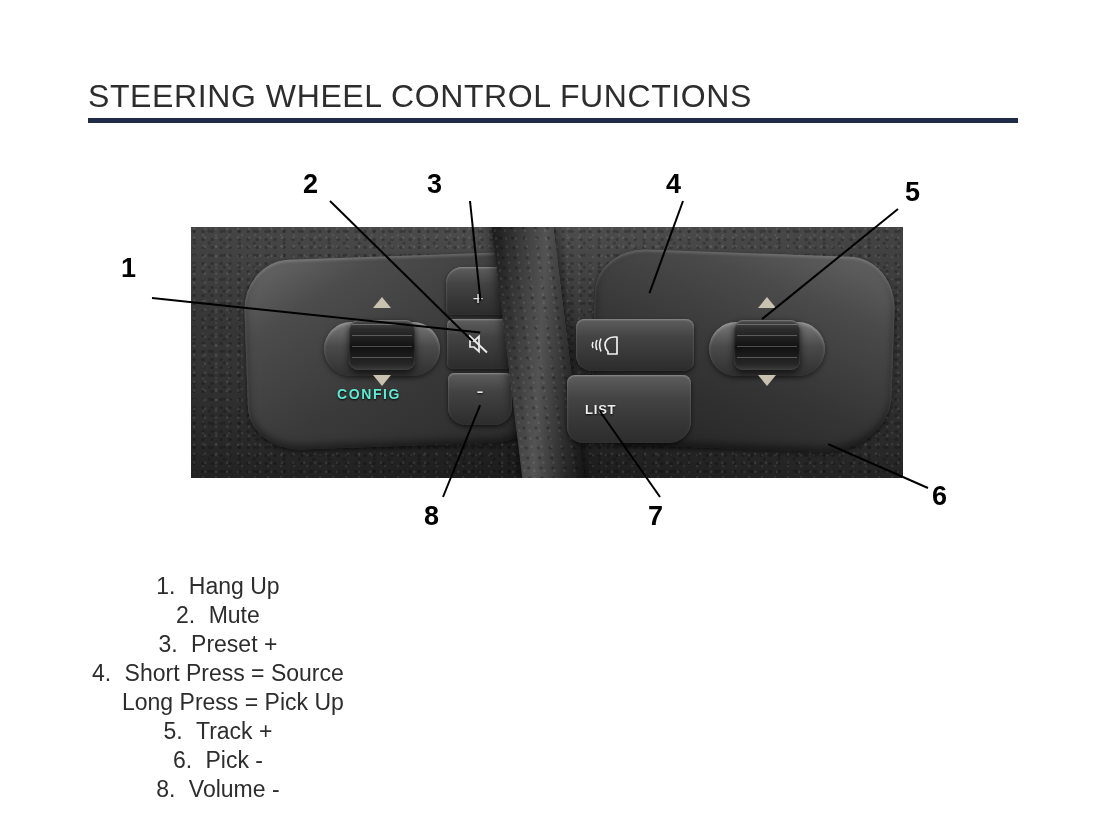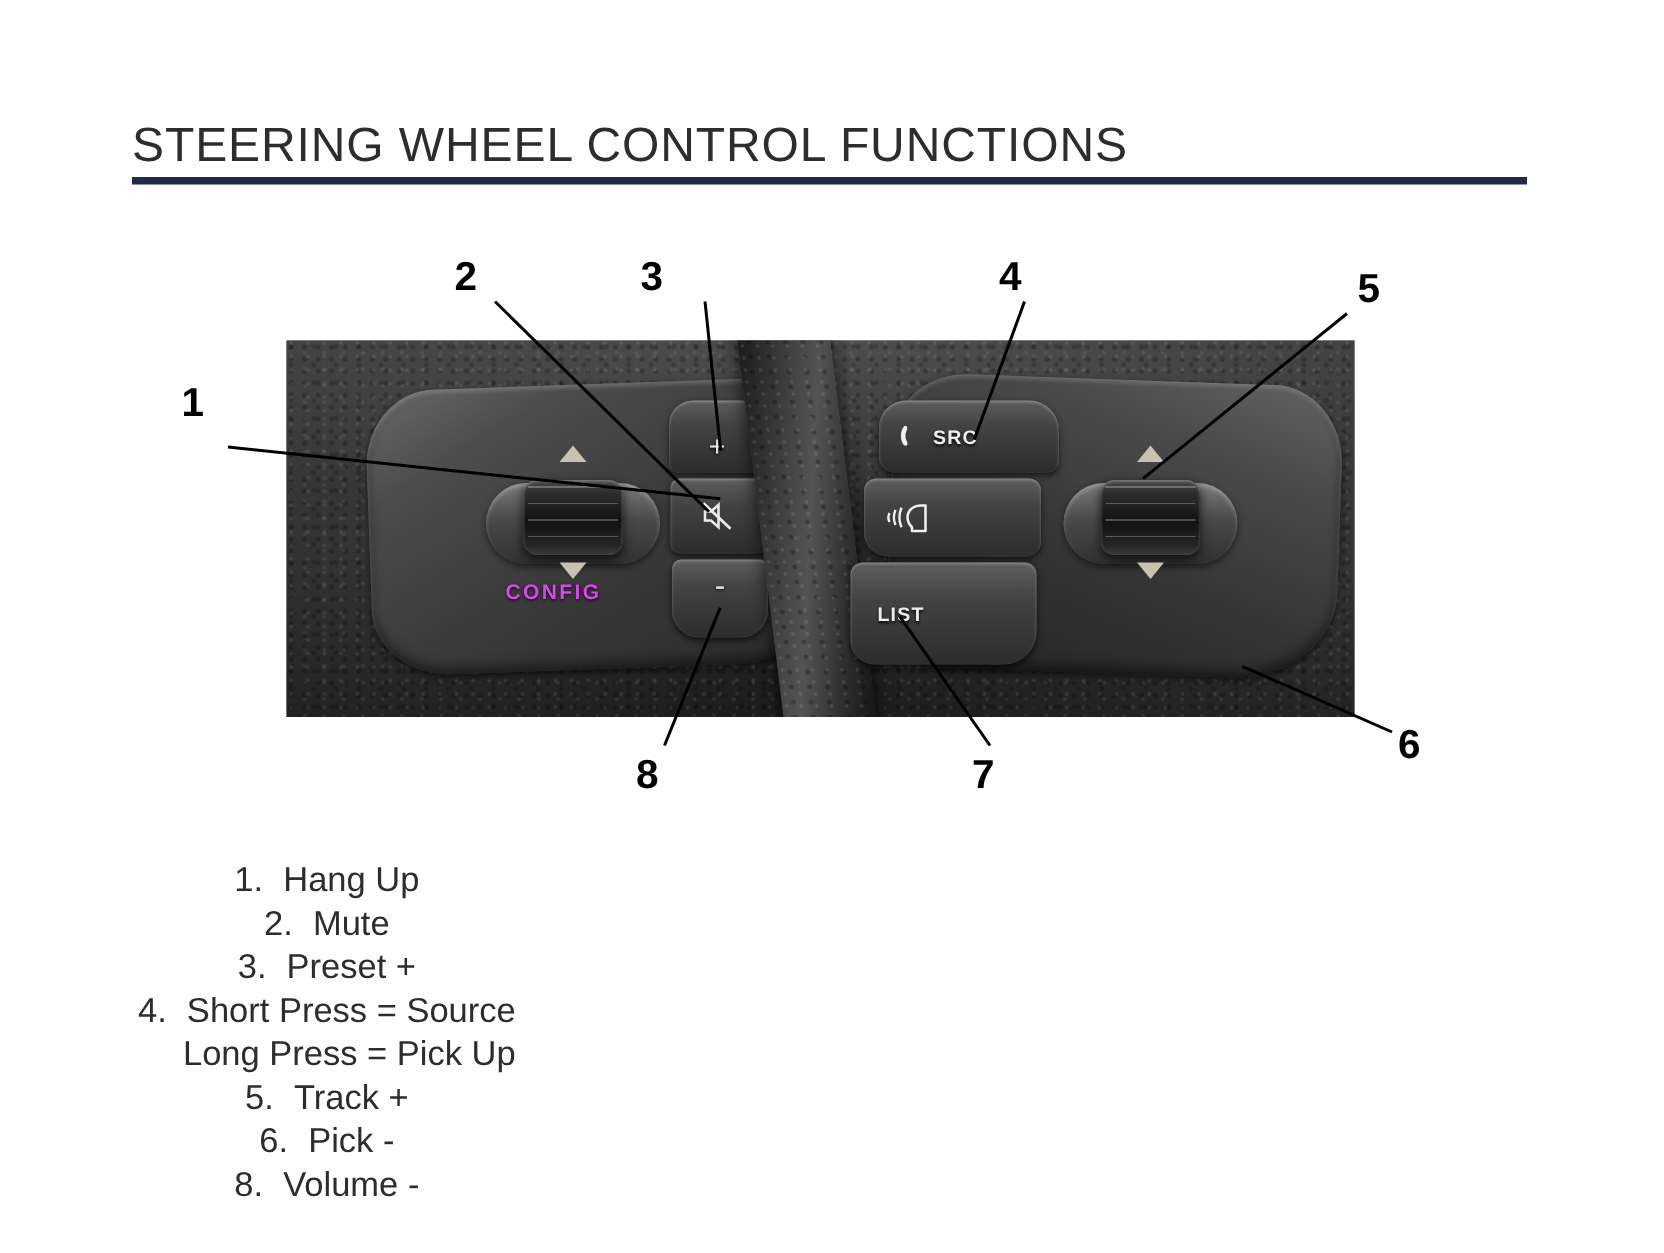--- a/index.html
+++ b/index.html
@@ -141,21 +141,21 @@
     position: absolute;
     width: 0; height: 0;
     border-left: 9px solid transparent;
     border-right: 9px solid transparent;
   }
   .tri.up   { border-bottom: 11px solid #c9c2b0; }
   .tri.down { border-top: 11px solid #c9c2b0; }
 
   .config-label {
     position: absolute;
-    color: #d946ef;
+    color: #5eead4;
     font-size: 14px;
     letter-spacing: 1.6px;
     font-weight: 600;
     text-shadow: 0 1px 2px rgba(0,0,0,.9);
   }
 
   
   .btn {
     position: absolute;
     background: linear-gradient(#5e5e5e 0%, #434343 35%, #2c2c2c 100%);
@@ -249,27 +249,20 @@
   <div class="btn btn-minus" style="left:257px; top:146px; width:64px; height:52px;">
     <span class="glyph" style="margin-bottom:18px; font-size:21px;">-</span>
   </div>
 
   <div class="spoke">
     <div class="grain2"></div>
   </div>
 
   <div class="bezel-right"></div>
 
-  <div class="btn btn-src" style="left:395px; top:40px; width:108px; height:48px; justify-content:flex-start; padding-left:12px;">
-    <svg width="18" height="18" viewBox="0 0 18 18" style="margin-right:6px;">
-      <path d="M4.5 2.5 C2.5 5 2 9.5 3.5 13 C4.3 14.8 5.6 15.6 6.5 15 C7.3 14.4 7.1 13 6.3 11.7
-               C5.3 9.8 5.4 6.5 6.6 4.6 C7.3 3.4 6.6 2 5.7 1.9 C5.3 1.85 4.9 2.05 4.5 2.5 Z" fill="#f0f0f0"></path>
-    </svg>
-    <span class="src-text">SRC</span>
-  </div>
 
   <div class="btn btn-voice" style="left:385px; top:92px; width:104px; height:52px; justify-content:flex-start; padding-left:14px;">
     <svg width="42" height="24" viewBox="0 0 42 24">
       <path d="M3 9 Q1.5 12 3 15" fill="none" stroke="#f0f0f0" stroke-width="1.6"></path>
       <path d="M7 7 Q4.8 12 7 17" fill="none" stroke="#f0f0f0" stroke-width="1.6"></path>
       <path d="M11 5.5 Q8.2 12 11 18.5" fill="none" stroke="#f0f0f0" stroke-width="1.6"></path>
       <path d="M24 4 C18.5 4 15 7.5 15 12 C15 15 16.5 17 18 18.5 L18 21 L27 21 L27 4 Z" fill="none" stroke="#f0f0f0" stroke-width="1.7" stroke-linejoin="round"></path>
     </svg>
   </div>
 

